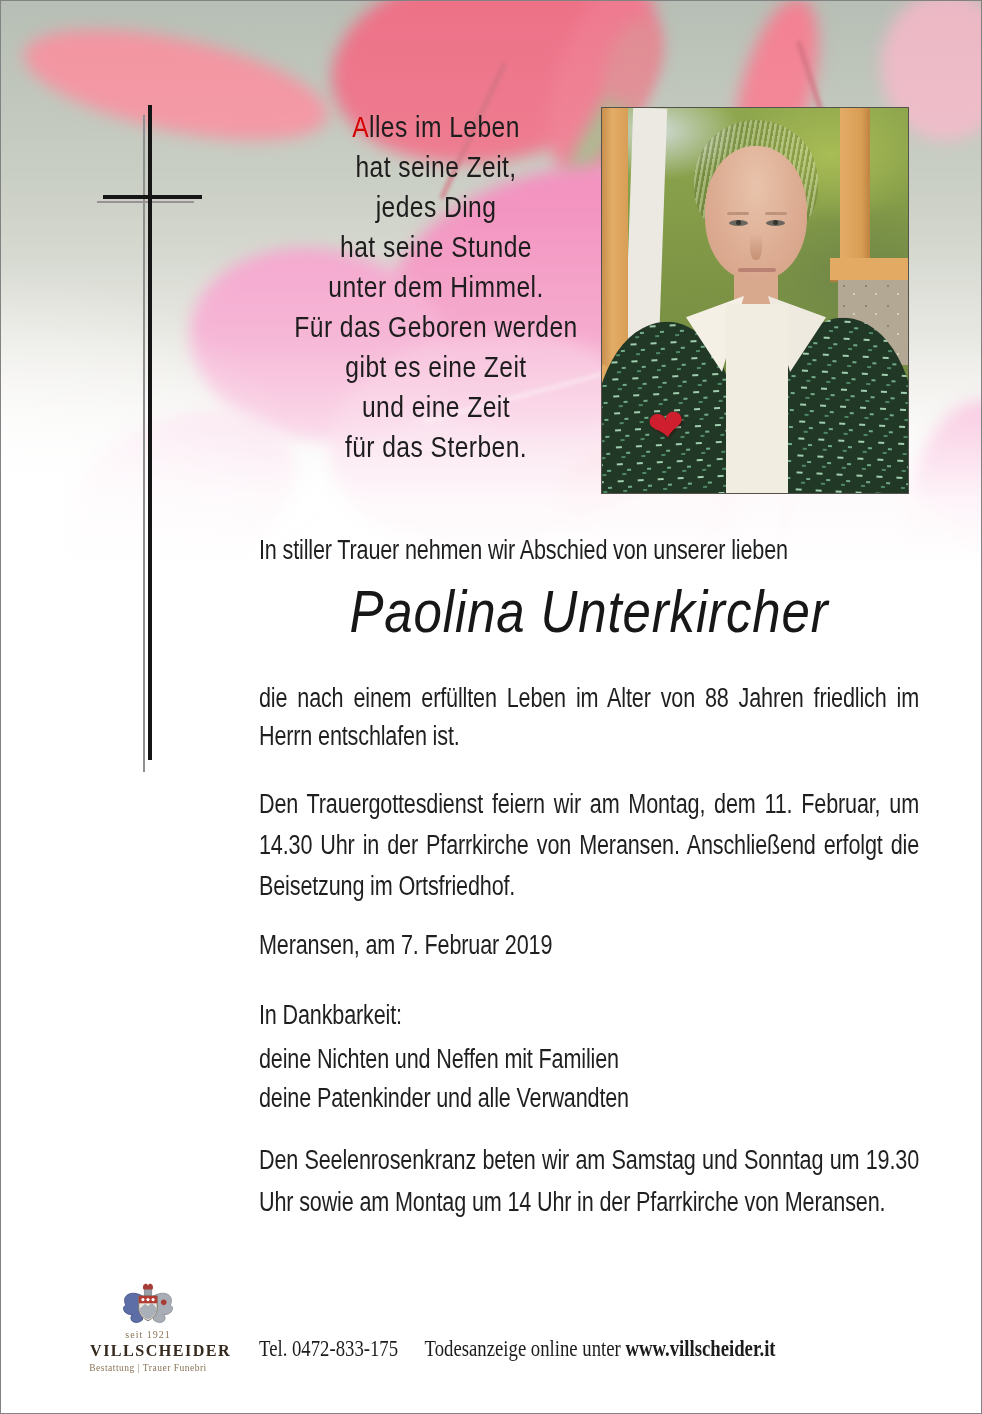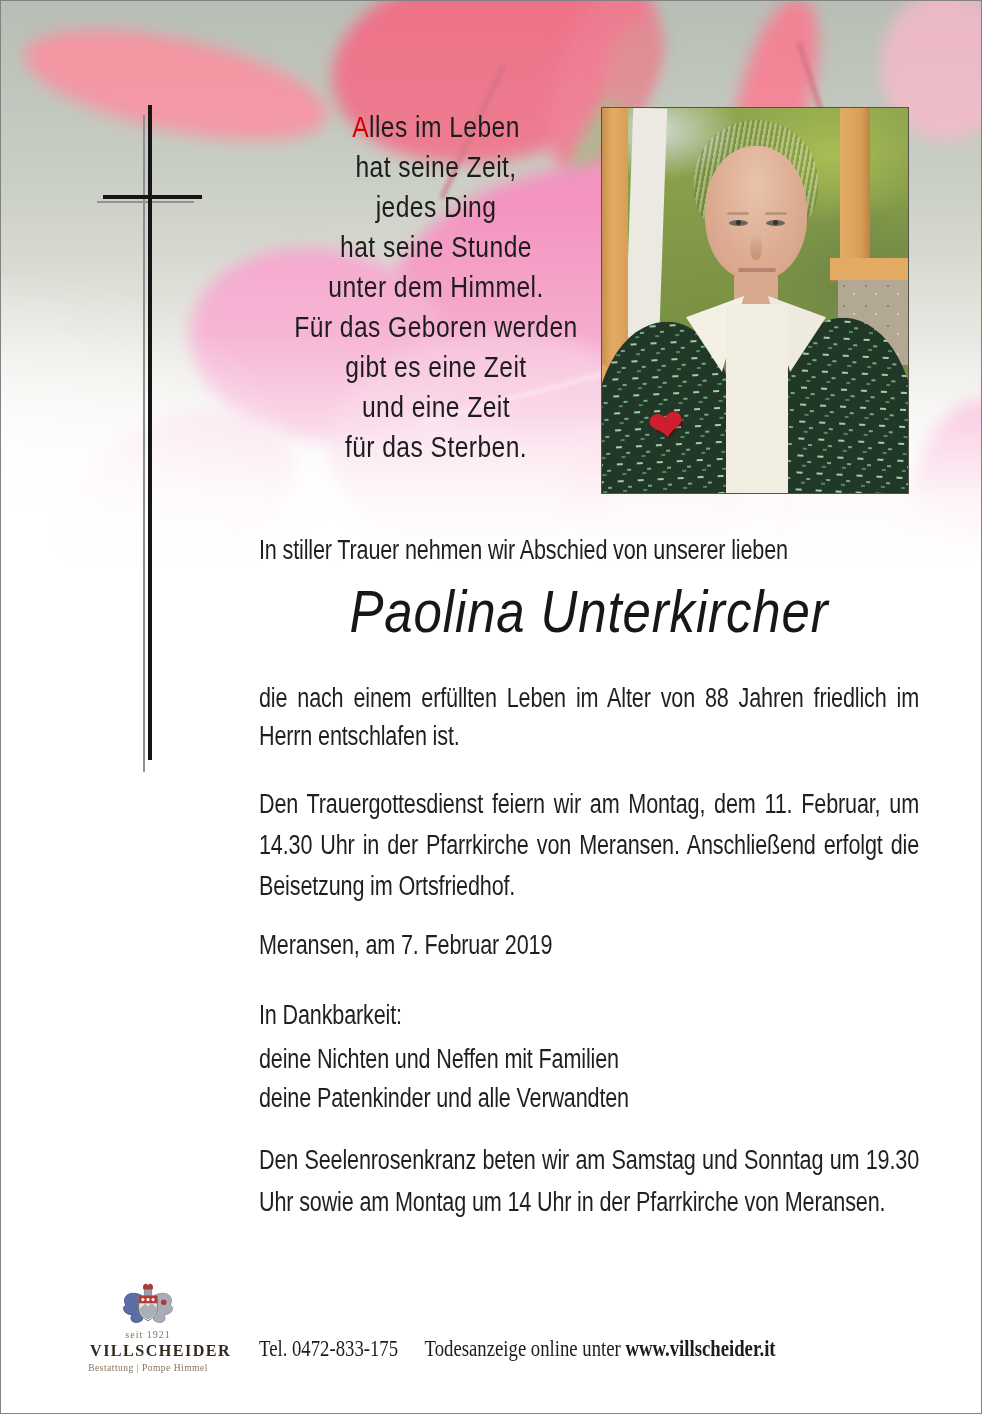--- a/index.html
+++ b/index.html
@@ -225,19 +225,19 @@
     <path d="M20,15 h20 v13 c0,8 -5,11 -10,14 c-5,-3 -10,-6 -10,-14 Z" fill="#e8e6de" stroke="#7a7464" stroke-width="1"></path>
     <path d="M20,15 h20 v8 h-20 z" fill="#b23c34"></path>
     <circle cx="24.5" cy="19" r="1.7" fill="#ffffff"></circle>
     <circle cx="30" cy="19" r="1.7" fill="#ffffff"></circle>
     <circle cx="35.5" cy="19" r="1.7" fill="#ffffff"></circle>
     <path d="M21.5,29 l5.5,-5 l3,3 l4,-4 l4.5,5 v1 c0,6 -4,8.5 -8.5,11 c-4.5,-2.5 -8.5,-5 -8.5,-11 z" fill="#aab0b8" stroke="#8d939d" stroke-width="0.6"></path>
   </svg>
   <div class="logo-stack">
     <div class="logo-since">seit 1921</div>
     <div class="logo-name">VILLSCHEIDER</div>
-    <div class="logo-tag">Bestattung | Pompe Himmel</div>
+    <div class="logo-tag">Bestattung | Trauer Funebri</div>
   </div>
   <div class="contact">
     <span>Tel. 0472-833-175</span><span class="gap"></span><span>Todesanzeige online unter </span><b>www.villscheider.it</b>
   </div>
 
 </div>
 
 </body></html>

